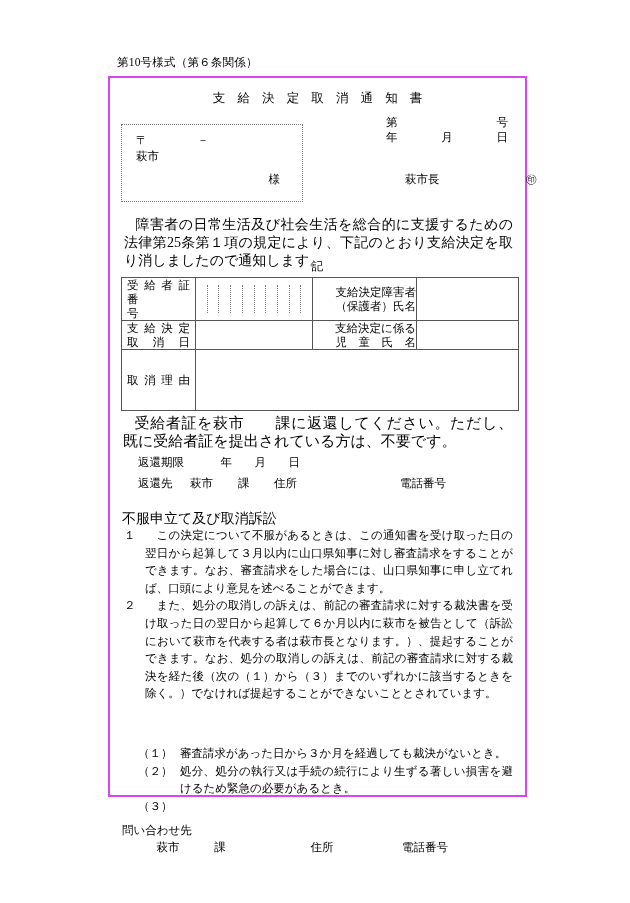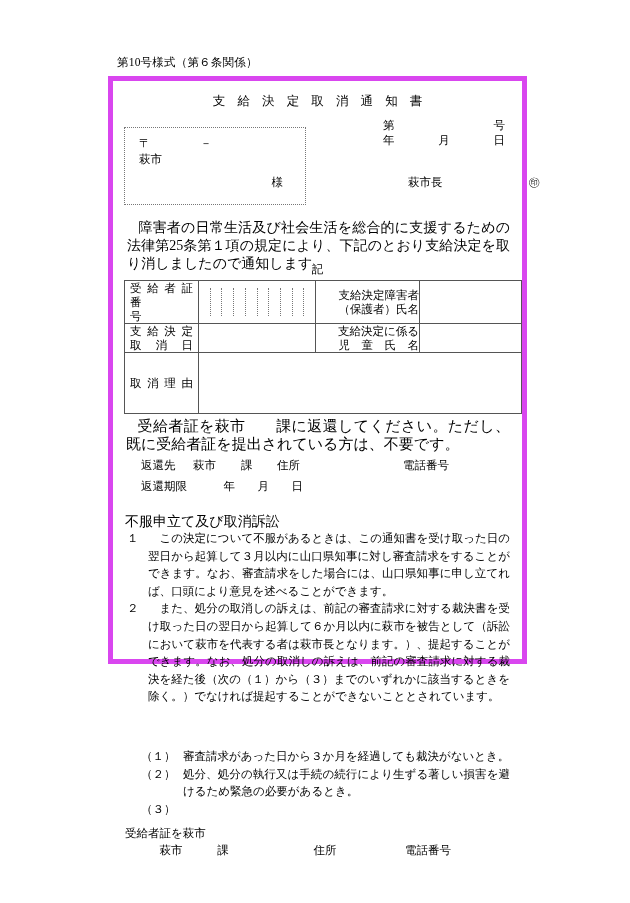--- a/index.html
+++ b/index.html
@@ -26,22 +26,22 @@
     white-space: nowrap;
     margin-left: 24px;
   }
 
   
   .sheet {
     position: absolute;
     left: 108px;
     top: 76px;
     width: 419px;
-    height: 588px;
-    border: 5px solid #d946ef;
+    height: 721px;
+    border: 2px solid #d946ef;
     box-sizing: border-box;
   }
 
   
   .doc-title {
     position: absolute;
     left: 0;
     right: 0;
     top: 12px;
     text-align: center;
@@ -368,24 +368,24 @@
         </td>
         <td class="reason-cell" colspan="3"></td>
       </tr>
     </tbody>
   </table>
 
   <div class="return-note">受給者証を萩市　　課に返還してください。ただし、既に受給者証を提出されている方は、不要です。</div>
 
   <div class="return-lines">
     <div>
+      <span class="rl-label">返還期限</span><span class="rl-y">年</span><span class="rl-m">月</span><span class="rl-d">日</span>
+    </div>
+    <div>
       <span class="rl-label">返還先</span><span class="rl-city">萩市</span><span class="rl-ka">課</span><span class="rl-addr">住所</span><span>電話番号</span>
-    </div>
-    <div>
-      <span class="rl-label">返還期限</span><span class="rl-y">年</span><span class="rl-m">月</span><span class="rl-d">日</span>
     </div>
   </div>
 
   <div class="appeal-head">不服申立て及び取消訴訟</div>
 
   <div class="appeal-list">
     <div class="appeal-item">
       <span class="num">１</span>
       <span class="body">この決定について不服があるときは、この通知書を受け取った日の翌日から起算して３月以内に山口県知事に対し審査請求をすることができます。なお、審査請求をした場合には、山口県知事に申し立てれば、口頭により意見を述べることができます。</span>
     </div>
@@ -402,18 +402,18 @@
     </div>
     <div class="sub-item">
       <span class="snum">（２）</span>
       <span>処分、処分の執行又は手続の続行により生ずる著しい損害を避けるため緊急の必要があるとき。</span>
     </div>
     <div class="sub-item">
       <span class="snum">（３）</span>
     </div>
   </div>
 
-  <div class="contact-head">受給者証を萩市</div>
+  <div class="contact-head">問い合わせ先</div>
   <div class="contact-line">
     <span class="cl-city">萩市</span><span class="cl-ka">課</span><span class="cl-addr">住所</span><span>電話番号</span>
   </div>
 
 </div>
 
 </body></html>

